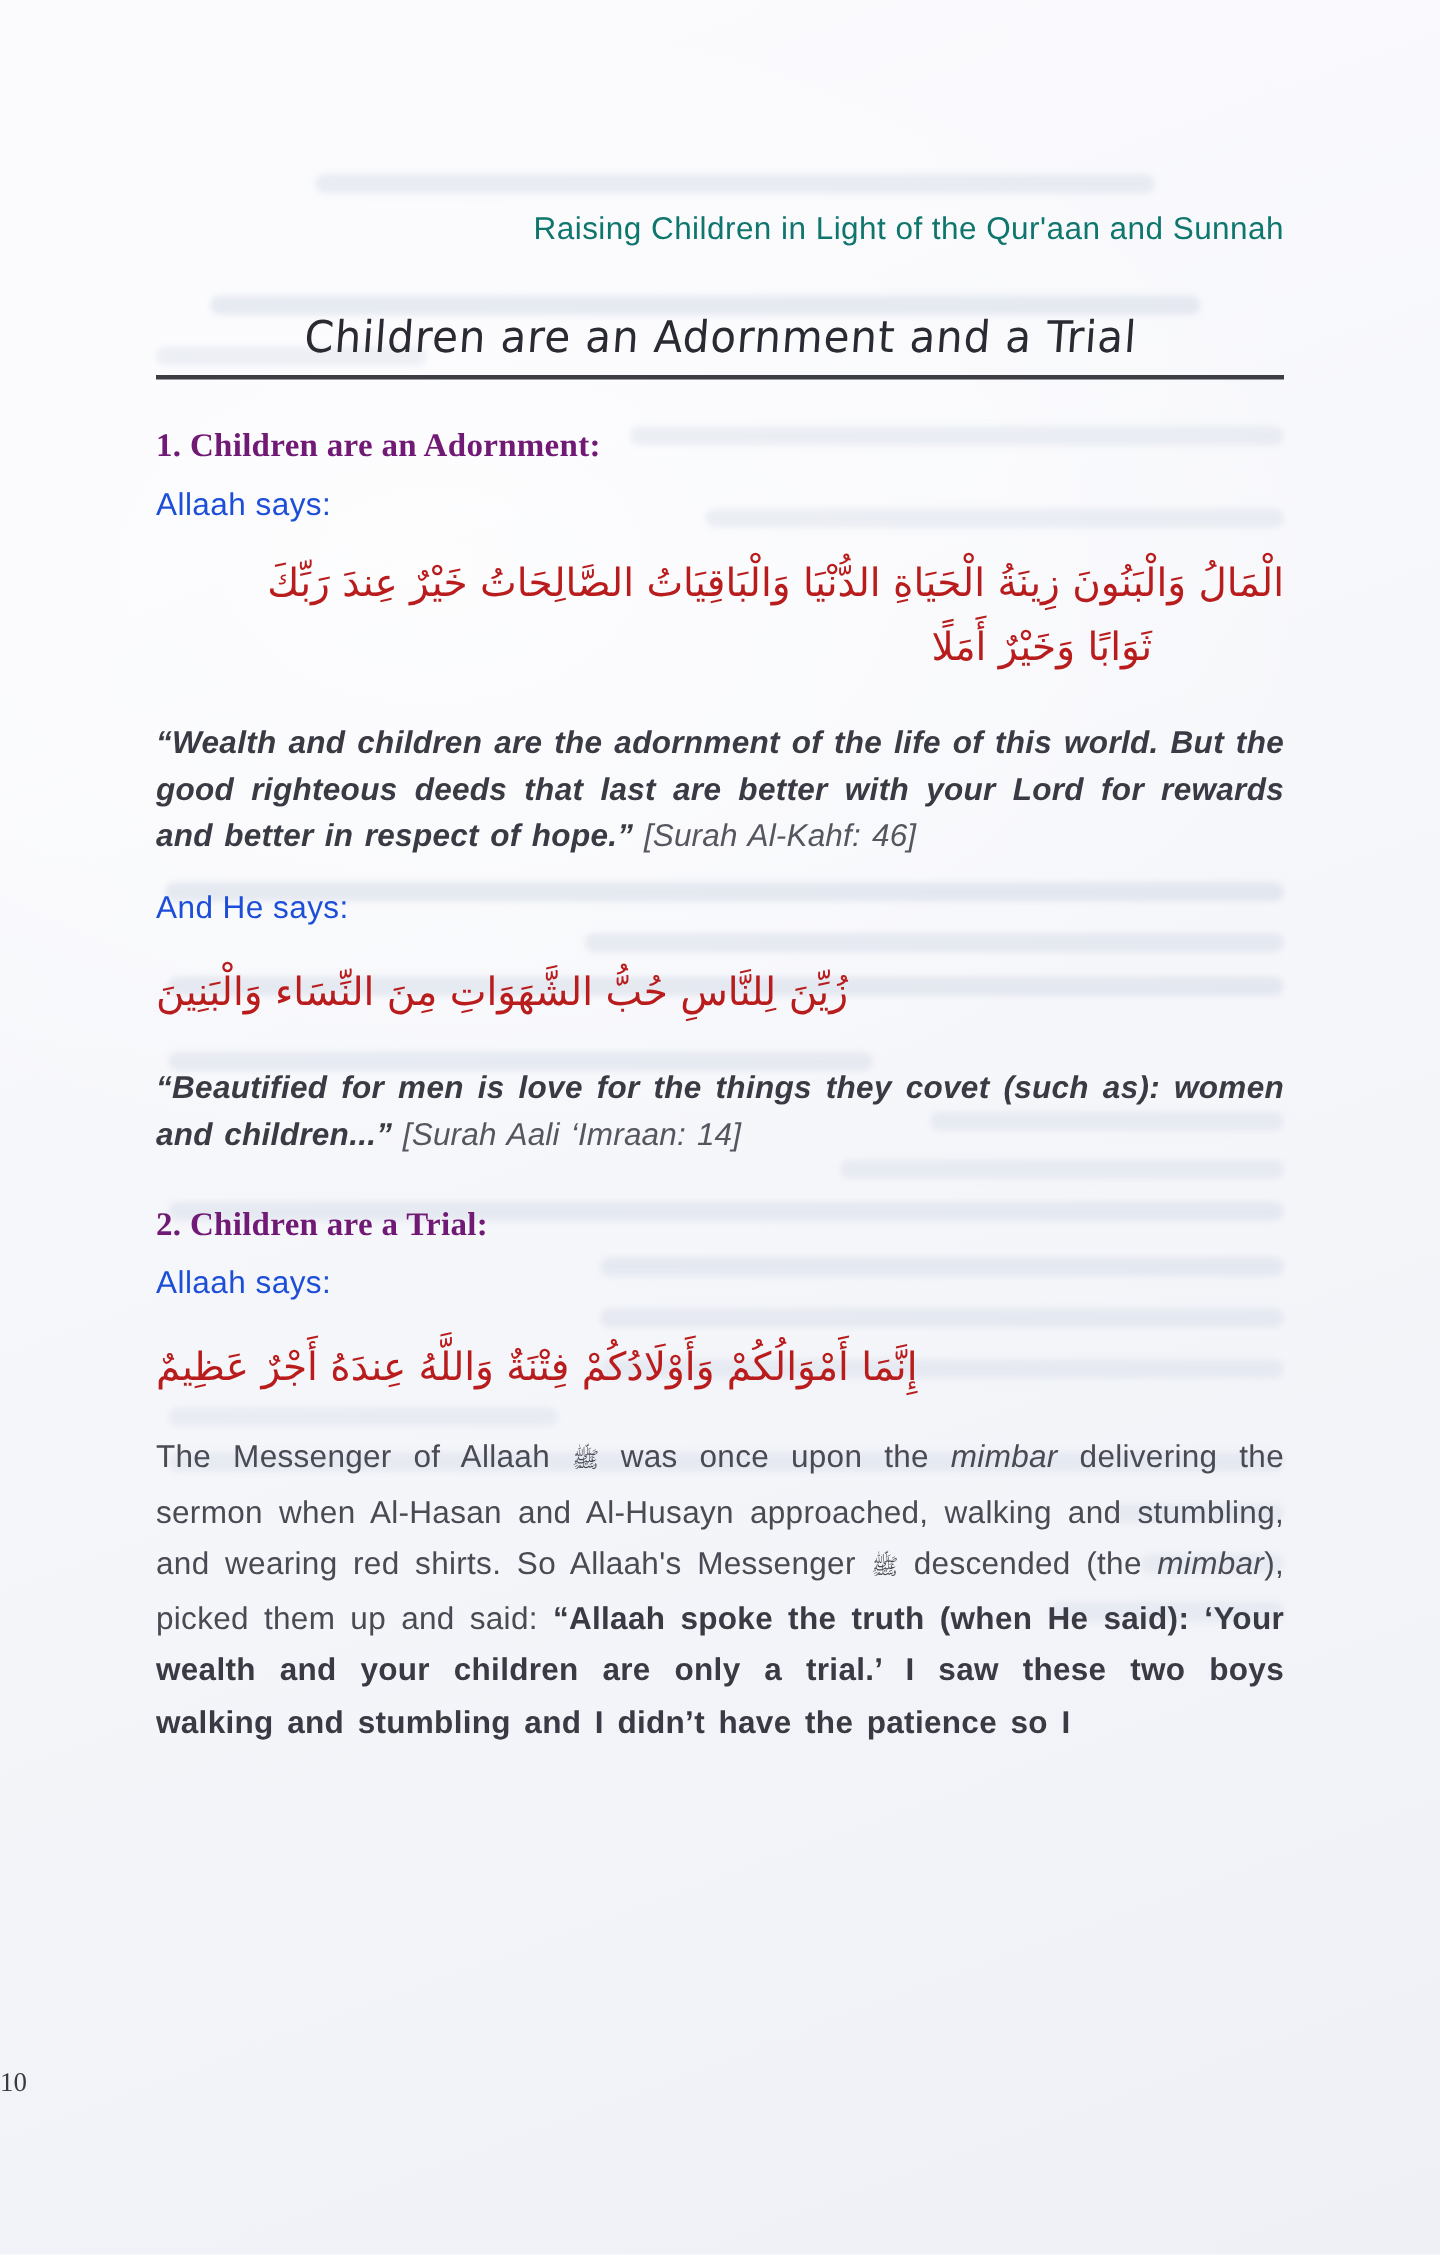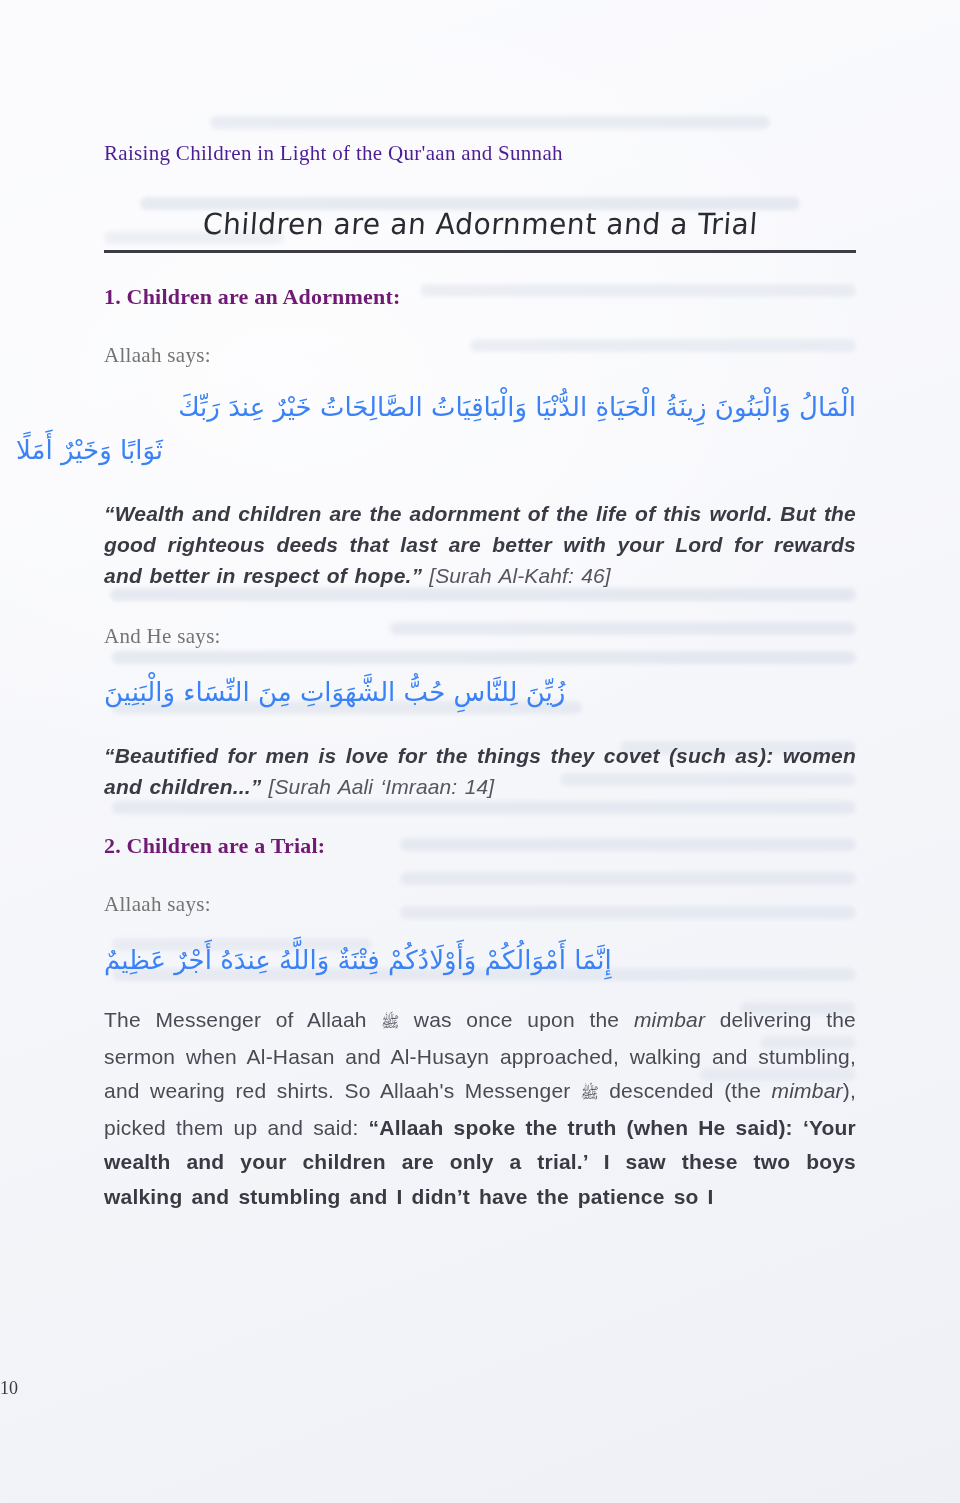--- a/index.html
+++ b/index.html
@@ -8,43 +8,43 @@
     background:
       radial-gradient(ellipse 900px 600px at 30% 25%, rgba(255,255,255,.7), rgba(255,255,255,0) 70%),
       linear-gradient(160deg,#fbfbfe 0%,#f5f6fa 55%,#eef0f6 100%);
     font-family:"Liberation Sans",sans-serif;
     -webkit-font-smoothing:antialiased;
   }
   .page{position:absolute;inset:0;}
   .content{position:absolute;left:104px;width:752px;top:140px;color:#45454f;}
 
   .running-header{
-    text-align:left;font-family:Liberation Serif, serif;
-    font-size:21px;color:#4c1d95;letter-spacing:.3px;line-height:26px;
+    text-align:right;font-family:Liberation Sans, sans-serif;
+    font-size:21px;color:#0f766e;letter-spacing:.3px;line-height:26px;
   }
   .title-wrap{
     margin-top:42px;text-align:center;
     border-bottom:3px solid #3d3d46;padding-bottom:9px;
   }
   .chapter-title{
     display:inline-block;font-family:"DejaVu Sans",sans-serif;
     font-size:28px;color:#2a2a32;letter-spacing:.6px;
     transform:skewX(-4deg) scaleY(1.04);font-weight:500;
   }
   .section-heading{
     margin-top:31px;font-family:"Liberation Serif",serif;font-weight:bold;
     font-size:22px;color:#701a75;line-height:26px;letter-spacing:.2px;
   }
-  .lead-in{margin-top:33px;font-size:21px;color:#737373;line-height:24px;letter-spacing:.3px;font-family:Liberation Serif, serif;}
+  .lead-in{margin-top:15px;font-size:21px;color:#1d4ed8;line-height:24px;letter-spacing:.3px;}
   .arabic{
-    direction:rtl;font-family:"DejaVu Sans",sans-serif;color:#3b82f6;
+    direction:rtl;font-family:"DejaVu Sans",sans-serif;color:#b91c1c;
     font-size:26px;line-height:43px;
   }
   .arabic-block{margin-top:19px;text-align:right;}
-  .arabic-line2{text-align:left;transform:translateX(-88px);}
+  .arabic-line2{text-align:right;transform:translateX(-88px);}
   .arabic-centered{margin-top:23px;text-align:left;}
   .translation{
     margin-top:26px;font-size:21px;line-height:31px;font-weight:bold;
     color:#3a3a44;text-align:justify;letter-spacing:.2px;word-spacing:1.5px;font-style:italic;
   }
   .ref{font-weight:normal;color:#565660;margin-left:7px;letter-spacing:.1px;}
   .hadith{
     font-size:21px;line-height:34.5px;text-align:justify;
     color:#4a4a54;letter-spacing:.2px;word-spacing:3px;
   }

